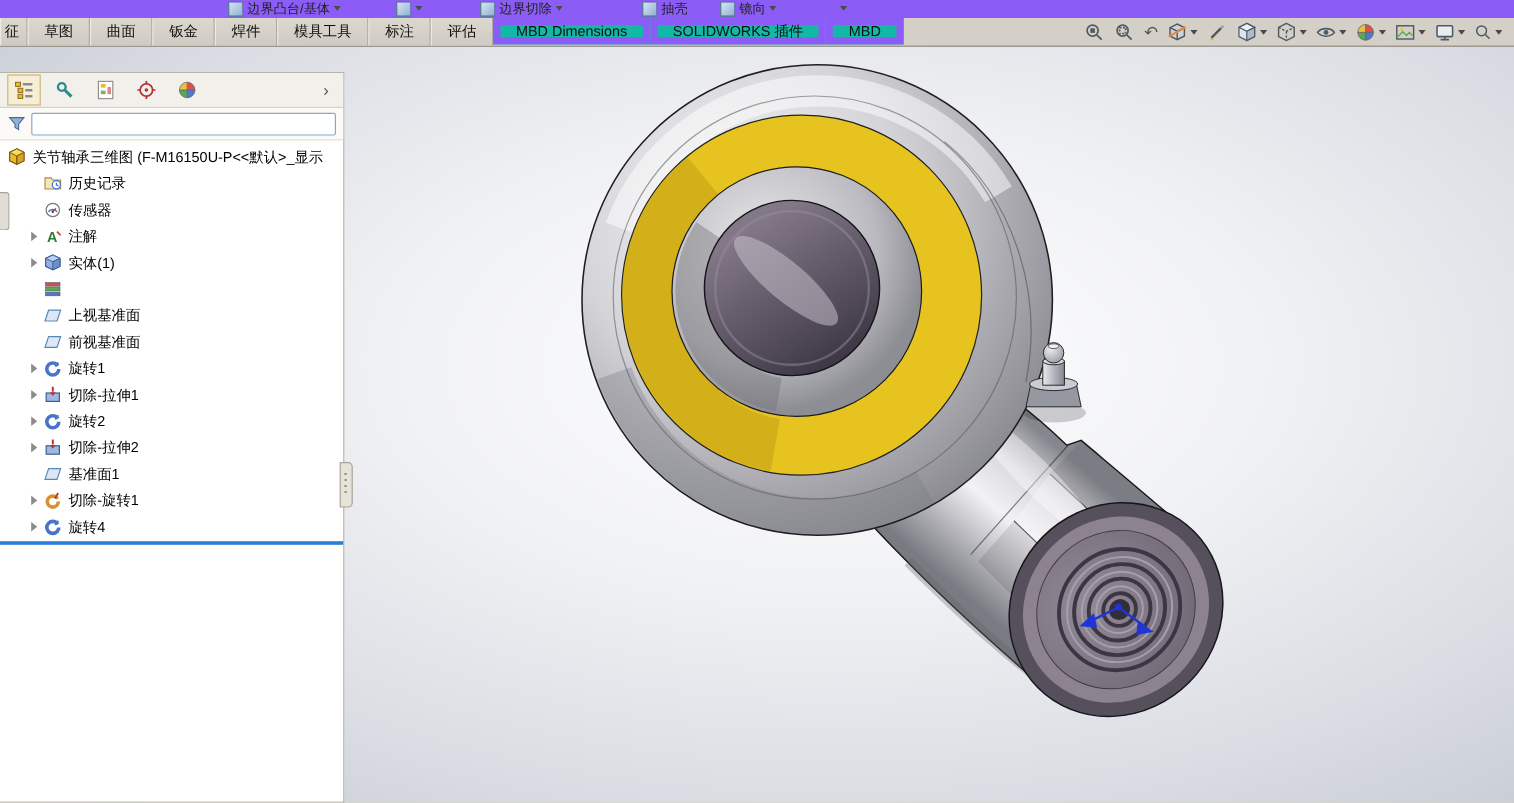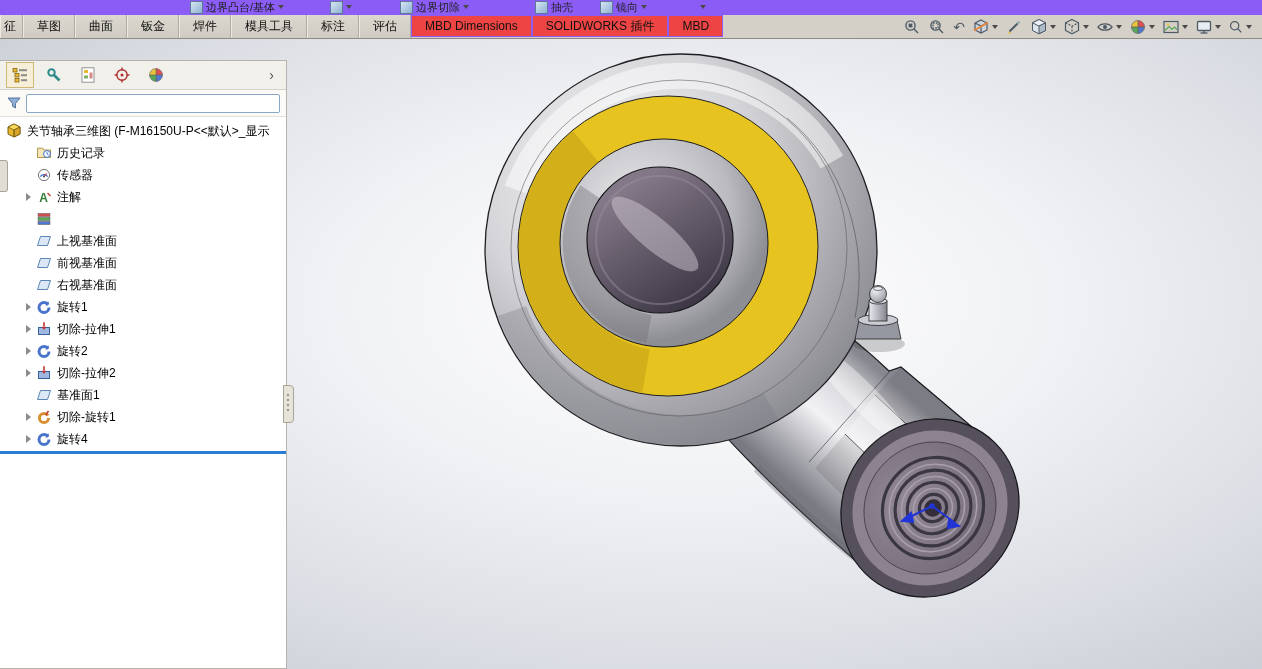--- a/index.html
+++ b/index.html
@@ -21,21 +21,21 @@
   .tab-bar{
     position:absolute;left:0;top:15px;width:1262px;height:23px;
     background:#d4d0c7;border-bottom:1px solid #8f8b82;display:flex;align-items:stretch;z-index:50;
   }
   .rtab{
     display:flex;align-items:center;padding:0 13px;font-size:12px;color:#111;cursor:default;
     background:linear-gradient(#dcd8cf,#cfcbc2);
     border-right:1px solid #b0aba1;border-left:1px solid #edeae2;white-space:nowrap;
   }
   .rtab.partial{padding:0 6px 0 3px;max-width:27px;overflow:hidden;}
-  .rtab.boxed{border:1px solid #8b5cf6;background:#ef4444;margin-top:0;margin-bottom:1px;}
+  .rtab.boxed{border:6px solid #8b5cf6;background:#14b8a6;margin-top:0;margin-bottom:1px;}
   .view-icons{margin-left:auto;display:flex;align-items:center;gap:7px;padding-right:10px;}
   .vbtn{display:flex;align-items:center;gap:2px;cursor:default;}
   .vbtn svg{display:block;}
   
   .viewport{
     position:absolute;left:0;top:38px;width:1262px;height:631px;
     background:radial-gradient(ellipse at 55% 42%, #ffffff 0%, #f0f1f4 38%, #d9dce2 72%, #c3c8d0 100%);
     z-index:1;
   }
   .model-svg{position:absolute;left:287px;top:0;}
@@ -459,46 +459,48 @@
     <div class="trow child">
       <span class="arrow-slot">
           <span class="tri"></span>
         </span>
       <svg class="ticon">
           <use href="#sym-annot"></use>
         </svg>
       <span class="tlabel">注解</span>
     </div>
     <div class="trow child">
+      <span class="arrow-slot">
+          <span class="tri"></span>
+        </span>
+      <svg class="ticon">
+          <use href="#sym-solids"></use>
+        </svg>
+      <span class="tlabel">实体(1)</span>
+    </div>
+    <div class="trow child">
       <span class="arrow-slot"></span>
       <svg class="ticon">
           <use href="#sym-material"></use>
         </svg>
       <span class="tlabel"></span>
     </div>
     <div class="trow child">
       <span class="arrow-slot"></span>
       <svg class="ticon">
           <use href="#sym-plane"></use>
         </svg>
       <span class="tlabel">上视基准面</span>
     </div>
     <div class="trow child">
       <span class="arrow-slot"></span>
       <svg class="ticon">
           <use href="#sym-plane"></use>
         </svg>
       <span class="tlabel">前视基准面</span>
-    </div>
-    <div class="trow child">
-      <span class="arrow-slot"></span>
-      <svg class="ticon">
-          <use href="#sym-plane"></use>
-        </svg>
-      <span class="tlabel">右视基准面</span>
     </div>
     <div class="trow child">
       <span class="arrow-slot">
           <span class="tri"></span>
         </span>
       <svg class="ticon">
           <use href="#sym-revolve"></use>
         </svg>
       <span class="tlabel">旋转1</span>
     </div>

